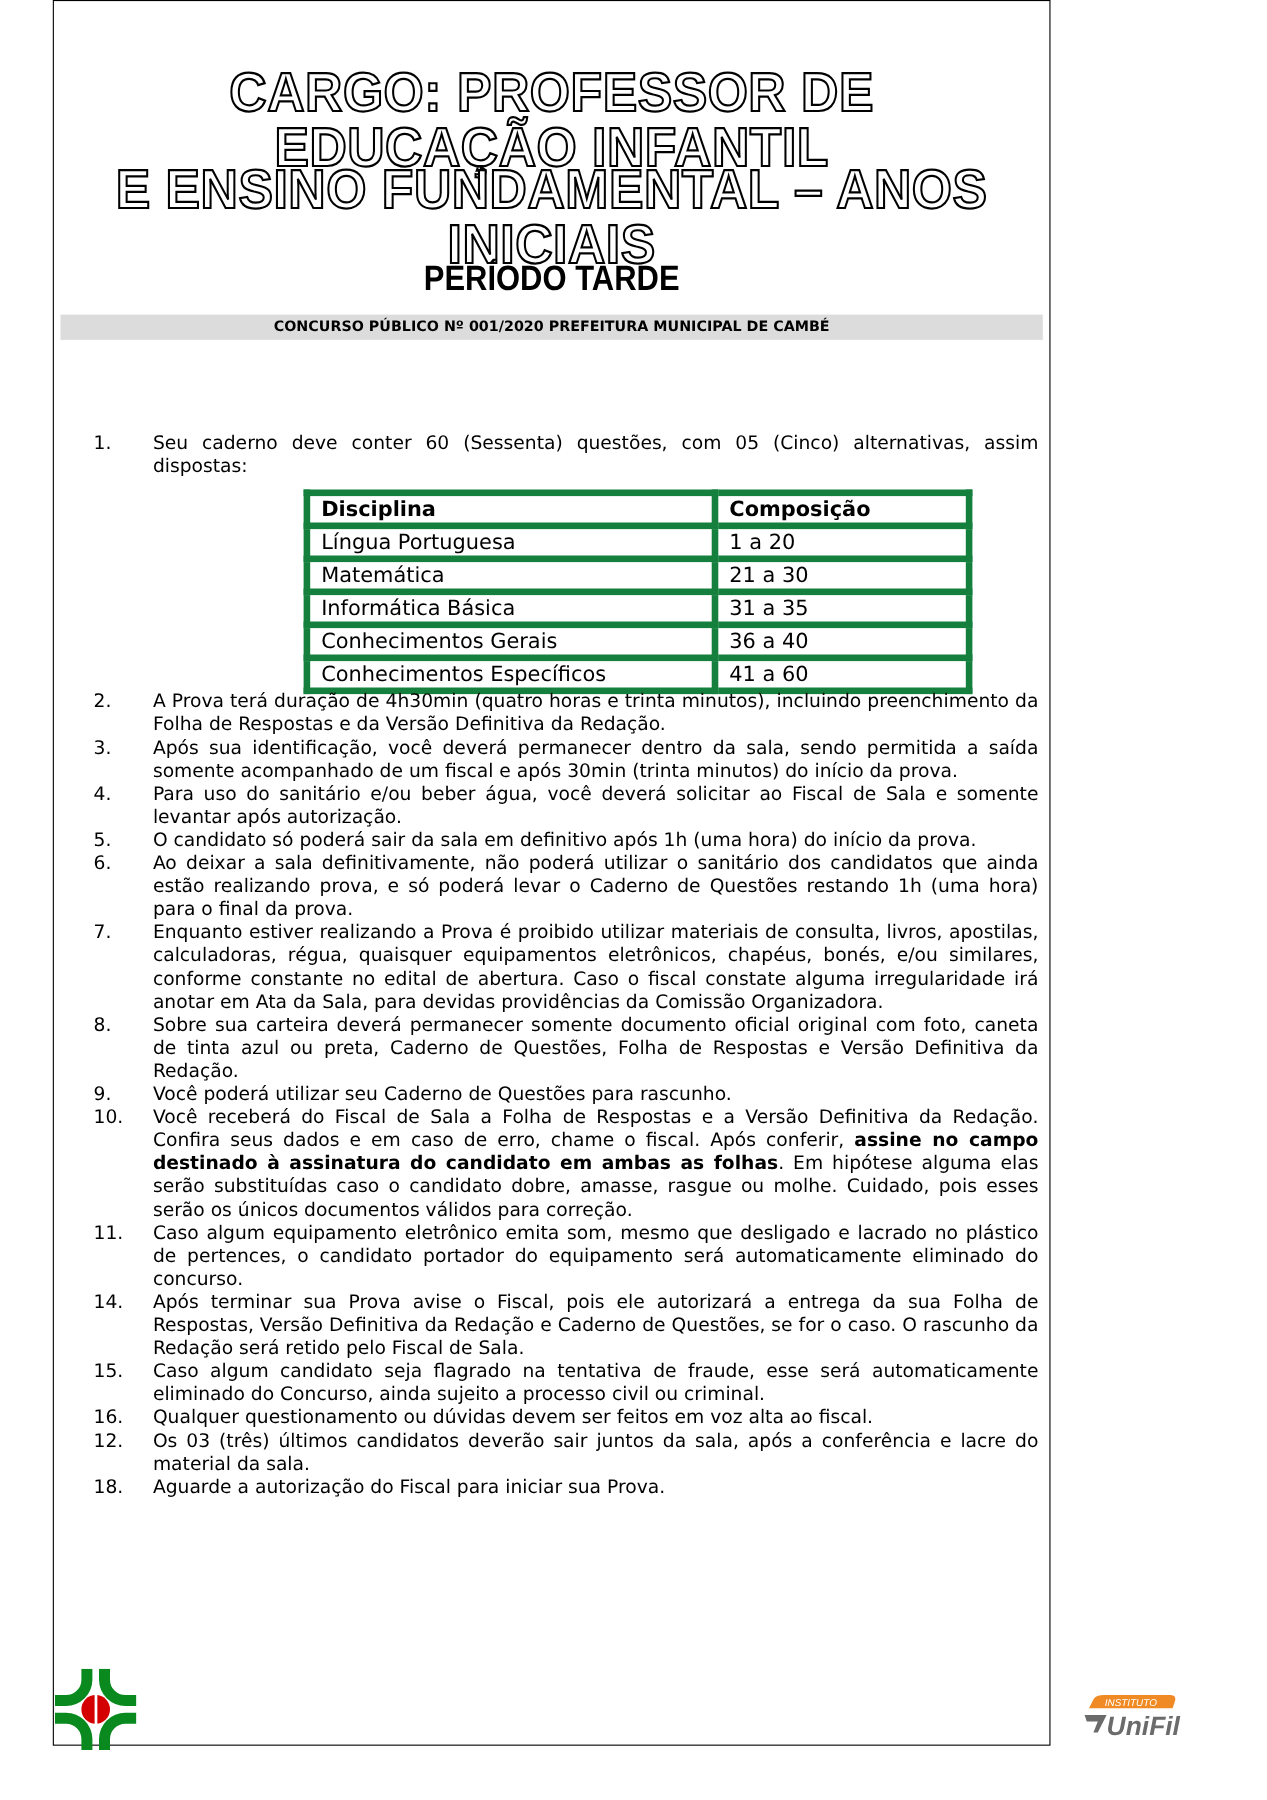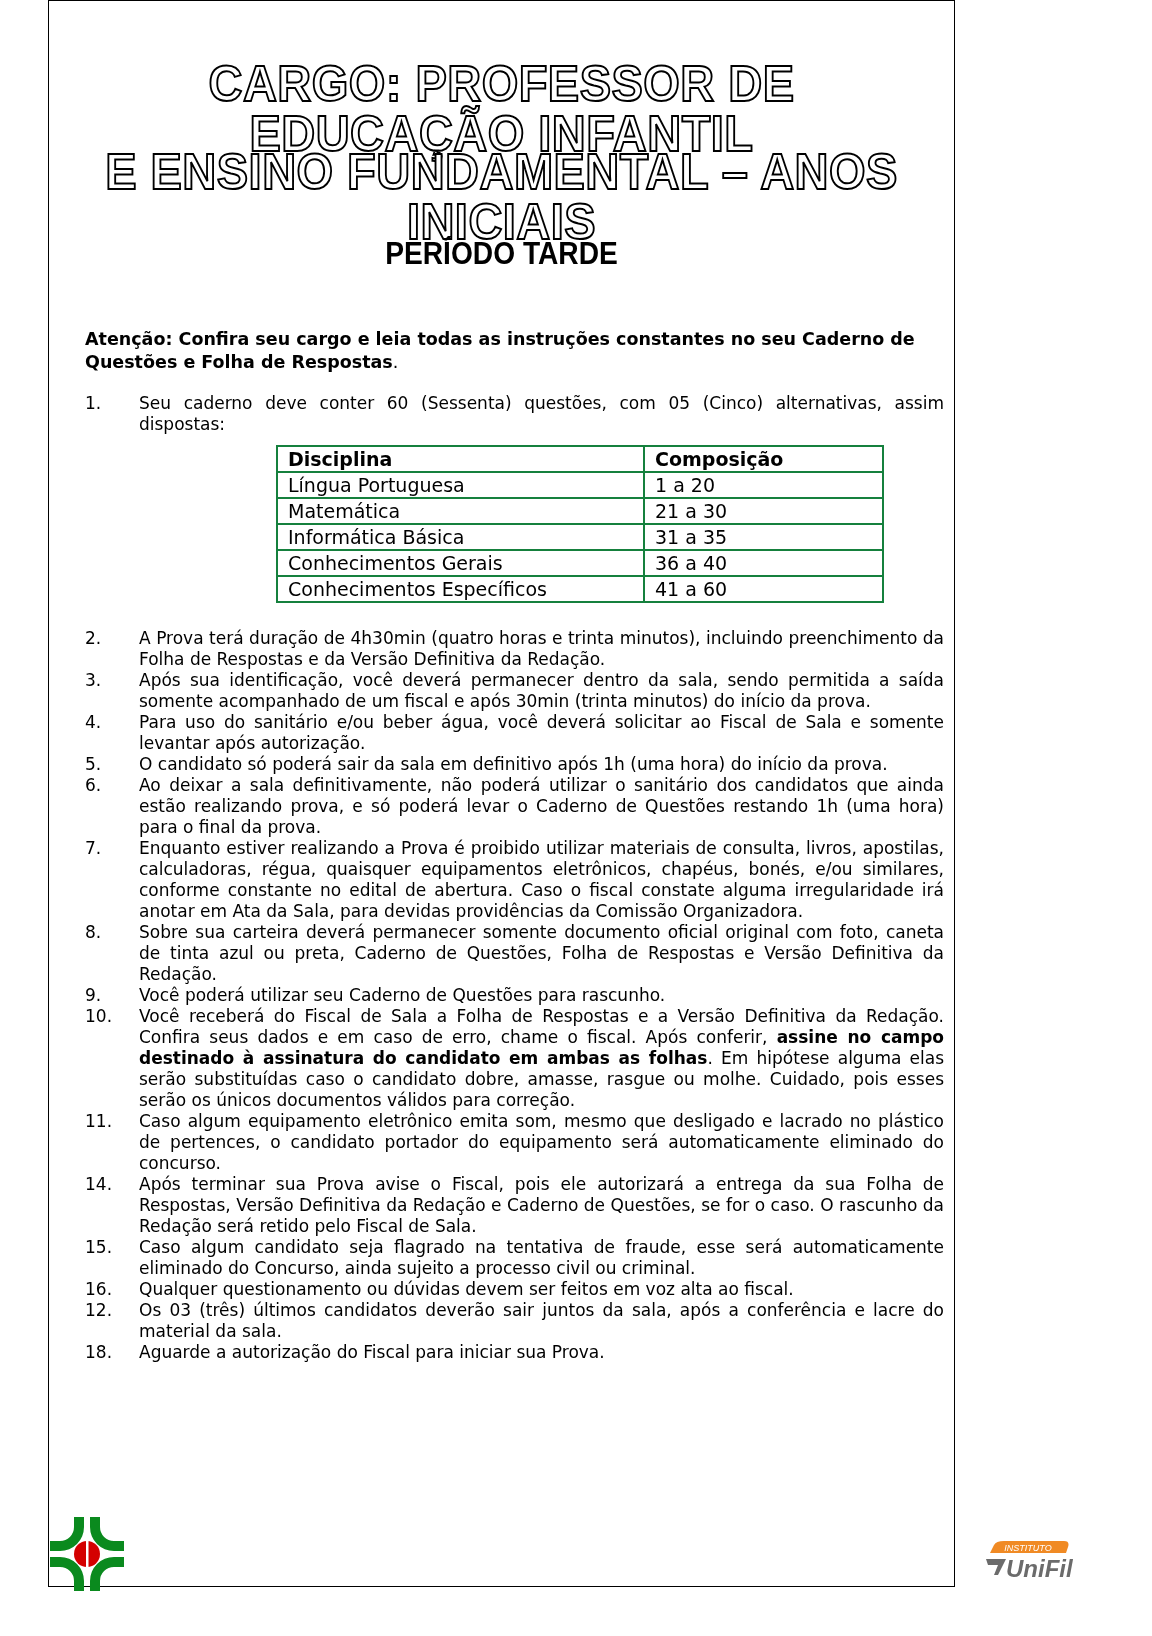--- a/index.html
+++ b/index.html
@@ -11,38 +11,36 @@
   .period { position:absolute; left:0; width:100%; top:234px; text-align:center; font-family:"Liberation Sans", sans-serif; font-weight:bold; font-size:32px; transform:scaleX(0.88); }
   .banner { position:absolute; left:6px; right:6px; top:285px; height:23px; background:#dcdcdc; text-align:center; font-size:13px; font-weight:bold; line-height:23px; }
   .attention { position:absolute; left:36px; right:10px; top:327px; font-size:17.5px; line-height:23px; }
   .attention b { font-weight:bold; }
   ol.items { list-style:none; margin:0; padding:0; position:absolute; left:36px; right:10px; font-size:17px; line-height:21px; }
   ol.items li { position:relative; padding-left:54px; text-align:justify; }
   ol.items li .num { position:absolute; left:0; top:0; }
   .first { top:392px; }
   .rest { top:627px; }
   table.disc { position:absolute; left:227px; top:444px; width:608px; border-collapse:collapse; font-size:19px; line-height:24px; }
-  table.disc td, table.disc th { border:2px solid #15803d; padding:0 10px; text-align:left; }
+  table.disc td, table.disc th { border:6px solid #15803d; padding:0 10px; text-align:left; }
   table.disc th { font-weight:bold; }
   table.disc td.c1, table.disc th.c1 { width:345px; }
   .logo-left { position:absolute; left:1px; top:1516px; width:74px; height:74px; }
   .logo-right { position:absolute; left:935px; top:1540px; width:105px; height:44px; }
 </style>
 </head>
 <body>
 
 <div class="page">
 
   <div class="title l1">CARGO: PROFESSOR DE EDUCAÇÃO INFANTIL</div>
   <div class="title l2">E ENSINO FUNDAMENTAL – ANOS INICIAIS</div>
   <div class="period">PERÍODO TARDE</div>
+  <div class="banner">CONCURSO PÚBLICO Nº 001/2020 PREFEITURA MUNICIPAL DE CAMBÉ</div>
 
-  <div class="attention">
-    <b>Atenção: Confira seu cargo e leia todas as instruções constantes no seu Caderno de Questões e Folha de Respostas</b><span>.</span>
-  </div>
 
   <ol class="items first">
     <li><span class="num">1.</span><span>Seu caderno deve conter 60 (Sessenta) questões, com 05 (Cinco) alternativas, assim dispostas:</span></li>
   </ol>
 
   <table class="disc">
     <tbody>
         <tr>
       <th class="c1">Disciplina</th>
       <th>Composição</th>

